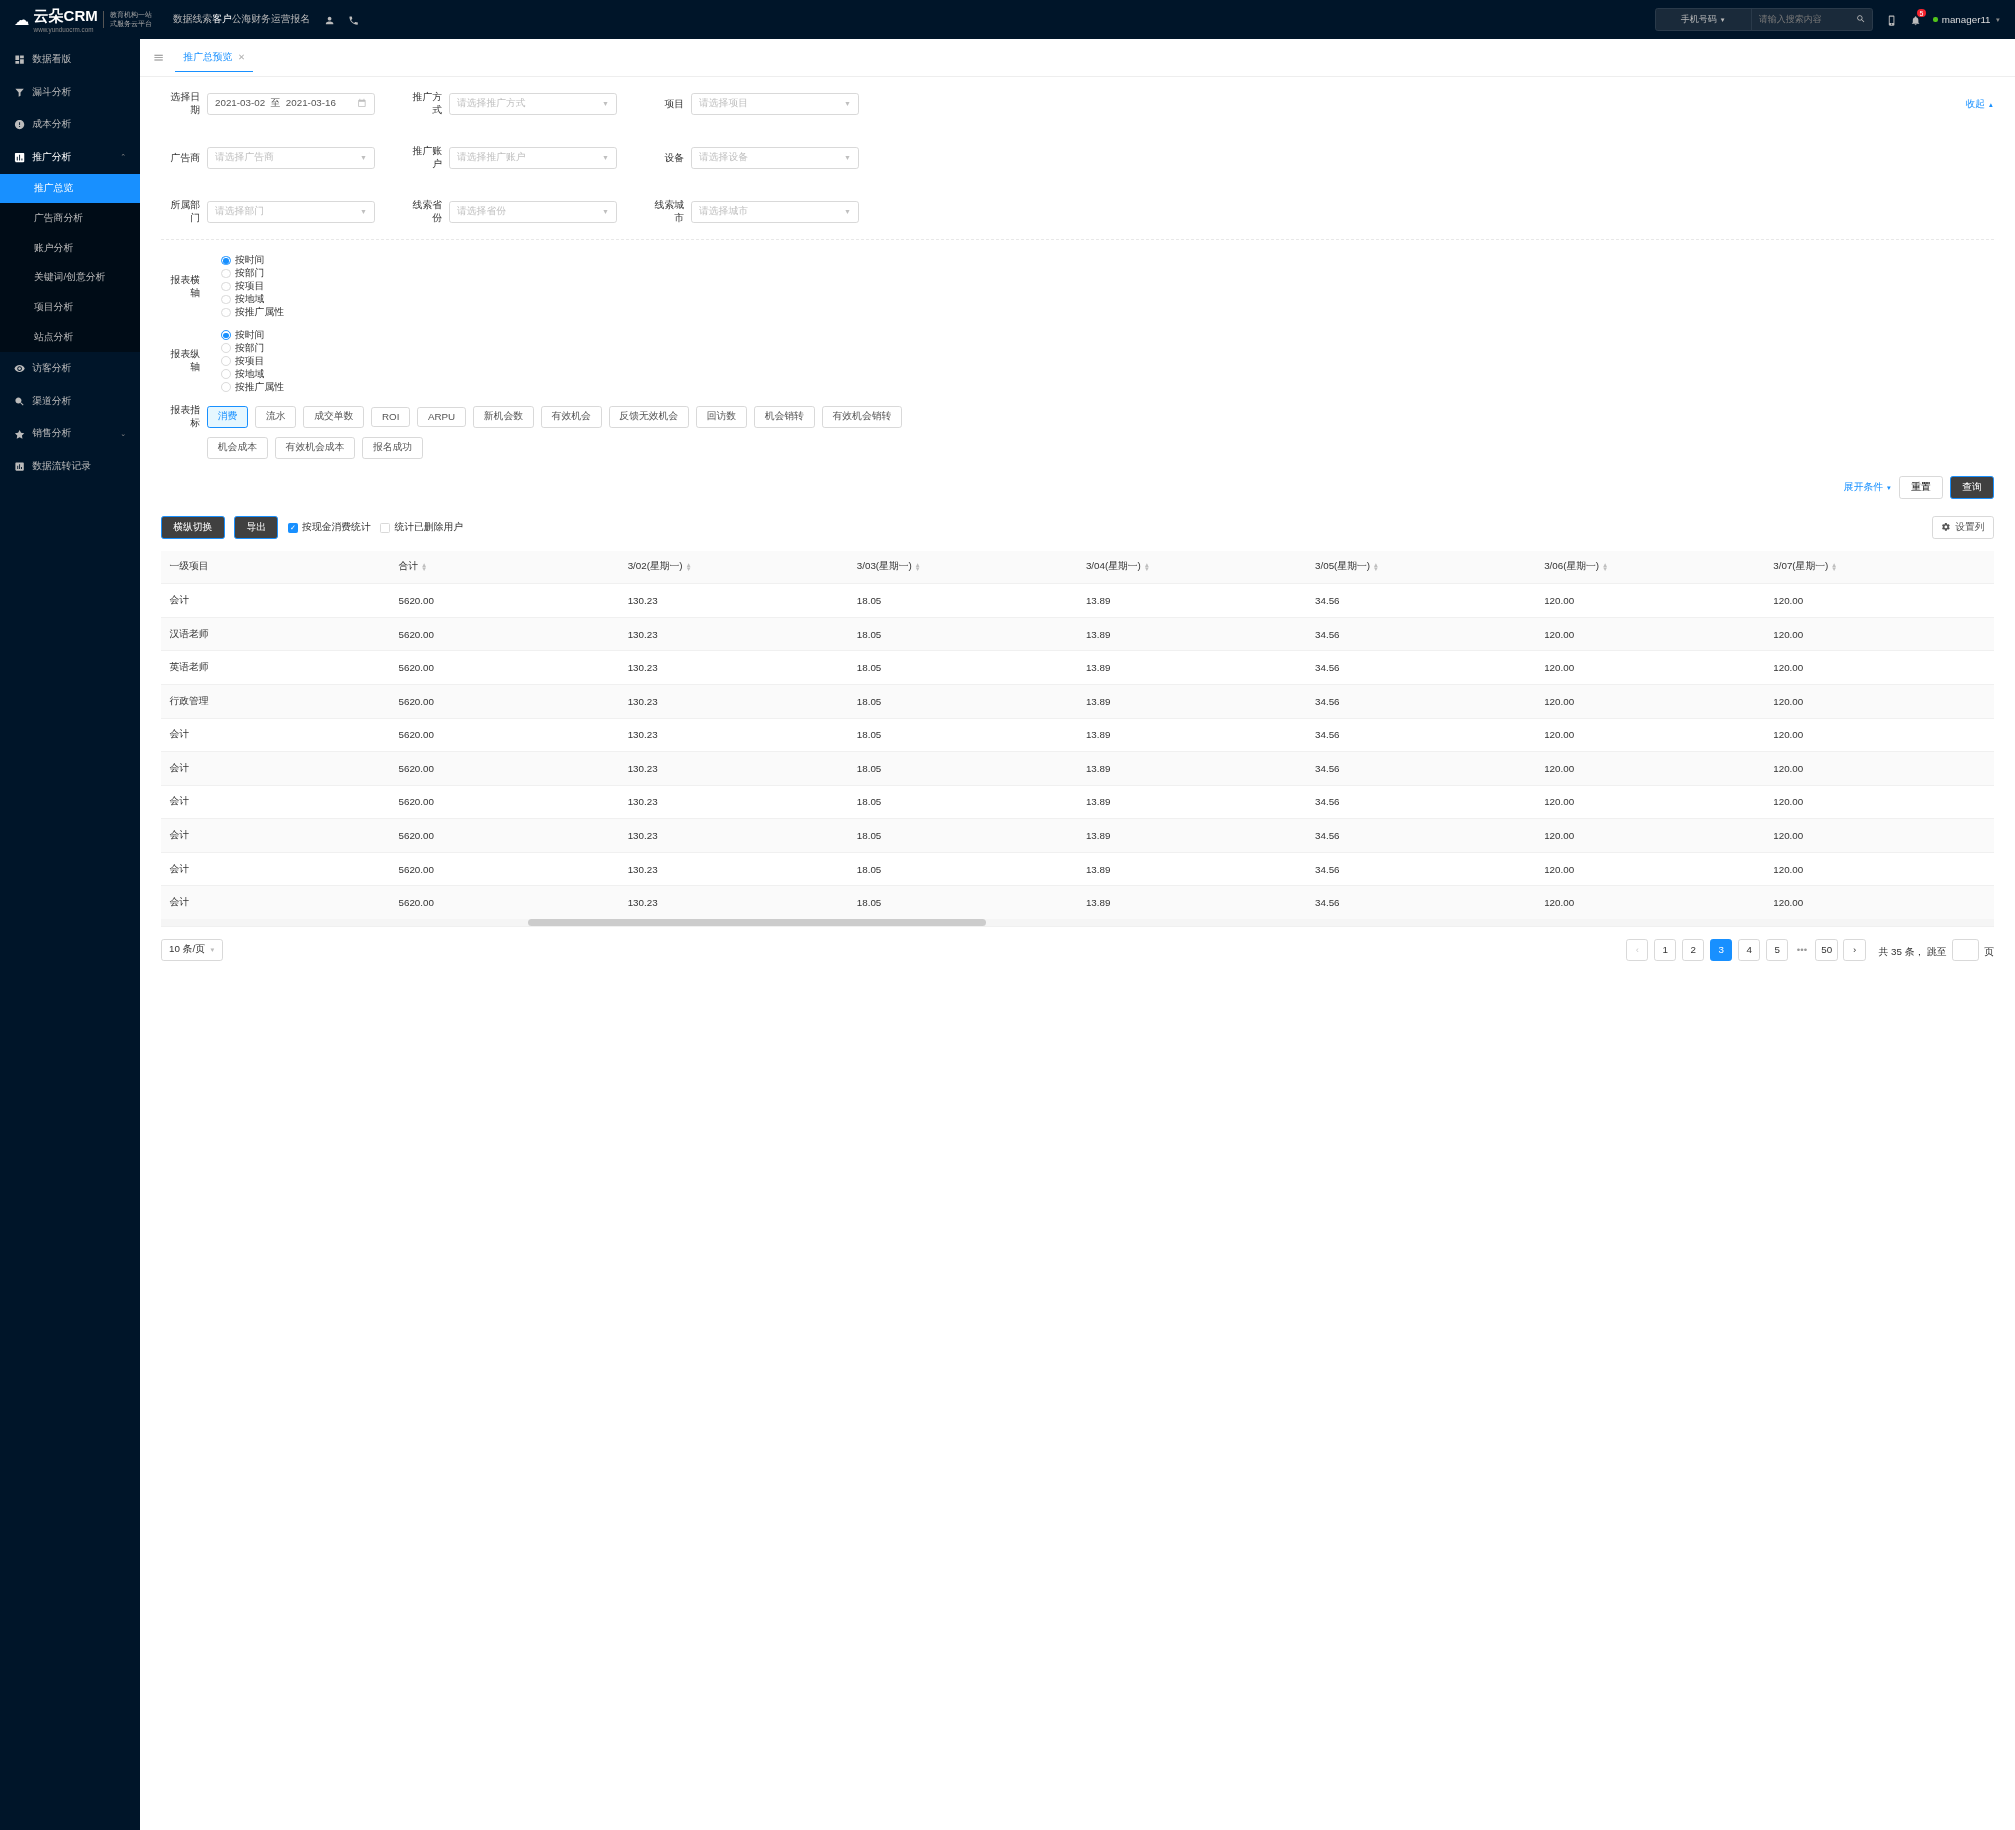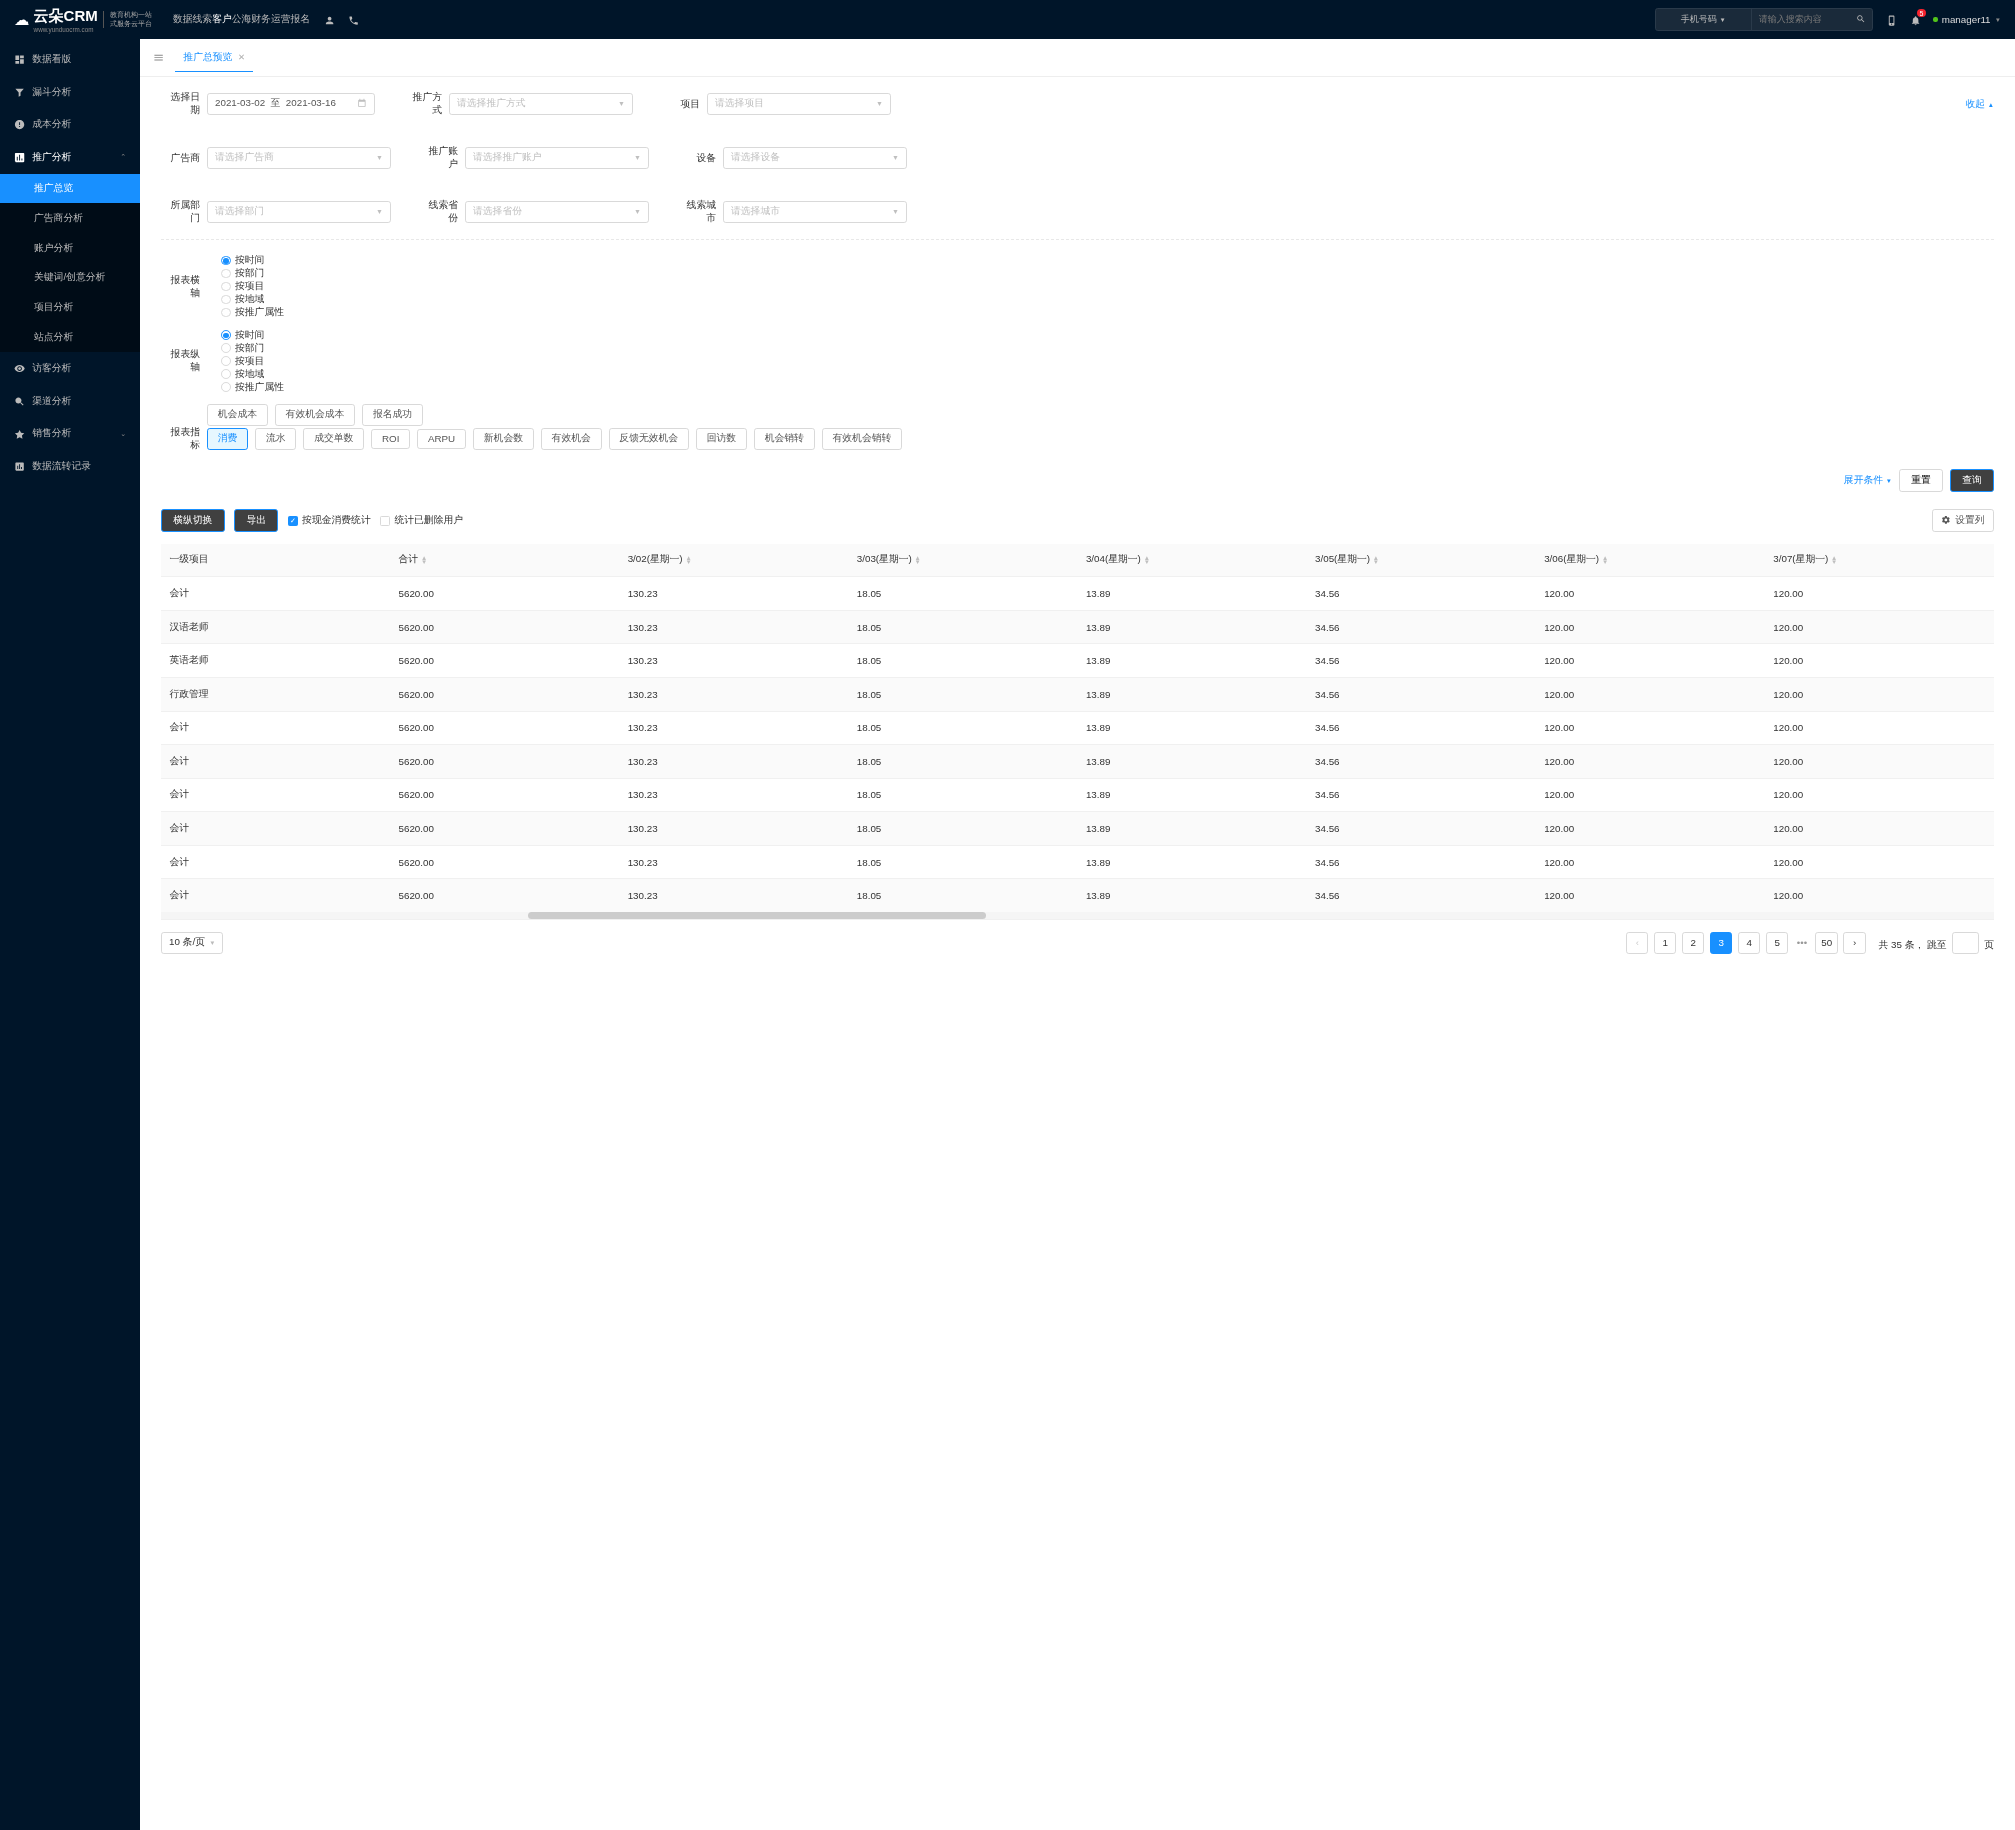--- a/index.html
+++ b/index.html
@@ -40,21 +40,21 @@
 .tab-close { color: #aaa; font-size: 8.4px; }
 
 .panel { padding: 14px 21px; }
 .filters { display: flex; flex-wrap: wrap; gap: 14px 28px; }
 .filter { display: flex; align-items: center; gap: 7px; }
 .filter-label { width: 39px; text-align: right; color: #333; font-size: 9.8px; }
 .inp, .sel { height: 22.4px; border: 0.7px solid #d9d9d9; border-radius: 2.8px; padding: 0 7px; background: #fff; font-size: 9.8px; color: #555; display: flex; align-items: center; justify-content: space-between; cursor: pointer; }
 .sel { color: #bfbfbf; }
 .sel .caret { color: #bfbfbf; font-size: 7px; }
 .date-inp { width: 168px; display: flex; align-items: center; justify-content: space-between; }
-.ctrl { width: 184px; }
+.ctrl { width: 168px; }
 .collapse-link { margin-left: auto; color: #1890ff; cursor: pointer; display: flex; align-items: center; gap: 2.8px; }
 
 .hr { border: none; border-top: 0.7px dashed #e8e8e8; margin: 14px 0; }
 
 .axis-row { display: flex; align-items: center; gap: 21px; margin-bottom: 9.8px; }
 .axis-label { width: 39px; text-align: right; }
 .radio { display: flex; align-items: center; gap: 4.2px; cursor: pointer; }
 .radio .r { width: 9.8px; height: 9.8px; border: 0.7px solid #d9d9d9; border-radius: 50%; position: relative; }
 .radio.checked .r { border-color: #1890ff; }
 .radio.checked .r::after { content: ""; position: absolute; width: 5.6px; height: 5.6px; background: #1890ff; border-radius: 50%; top: 1.4px; left: 1.4px; }
@@ -363,29 +363,29 @@
               <span class="r"></span>
               <span>按地域</span>
             </span>
             <span class="radio" style="margin-right: 21px;">
               <span class="r"></span>
               <span>按推广属性</span>
             </span>
           </span>
       </div>
 
+      <div class="tags">
+        <span class="tags-label">报表指标</span>
+        <span id="tags1" style="display:contents"><span class="tag active">消费</span><span class="tag">流水</span><span class="tag">成交单数</span><span class="tag">ROI</span><span class="tag">ARPU</span><span class="tag">新机会数</span><span class="tag">有效机会</span><span class="tag">反馈无效机会</span><span class="tag">回访数</span><span class="tag">机会销转</span><span class="tag">有效机会销转</span></span>
+      </div>
       <div class="tags tags-row2" id="tags2">
           <span class="tag">机会成本</span>
           <span class="tag">有效机会成本</span>
           <span class="tag">报名成功</span>
         </div>
-      <div class="tags">
-        <span class="tags-label">报表指标</span>
-        <span id="tags1" style="display:contents"><span class="tag active">消费</span><span class="tag">流水</span><span class="tag">成交单数</span><span class="tag">ROI</span><span class="tag">ARPU</span><span class="tag">新机会数</span><span class="tag">有效机会</span><span class="tag">反馈无效机会</span><span class="tag">回访数</span><span class="tag">机会销转</span><span class="tag">有效机会销转</span></span>
-      </div>
 
       <div class="actions">
         <span class="link-expand">
           <span>展开条件</span>
           <span style="font-size:6.3px">▼</span>
         </span>
         <button class="btn">重置</button>
         <button class="btn primary">查询</button>
       </div>
 

